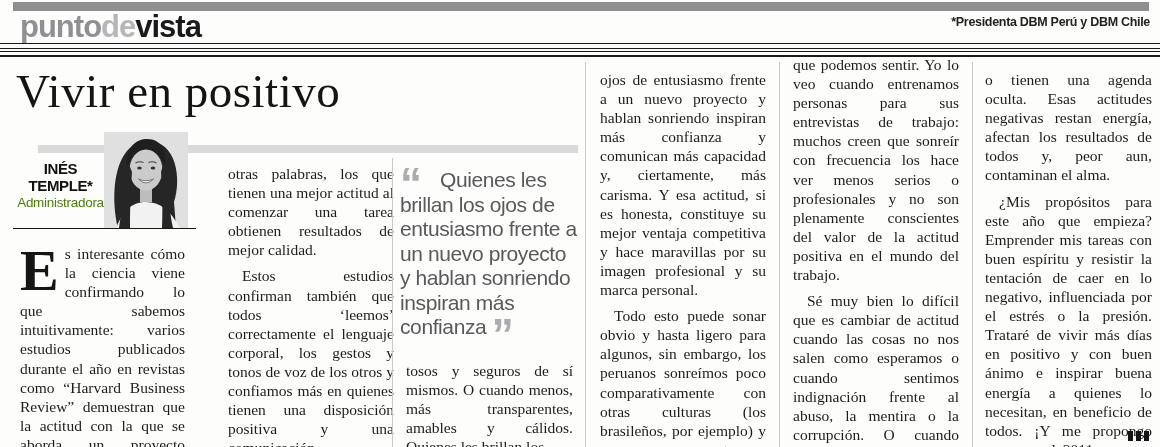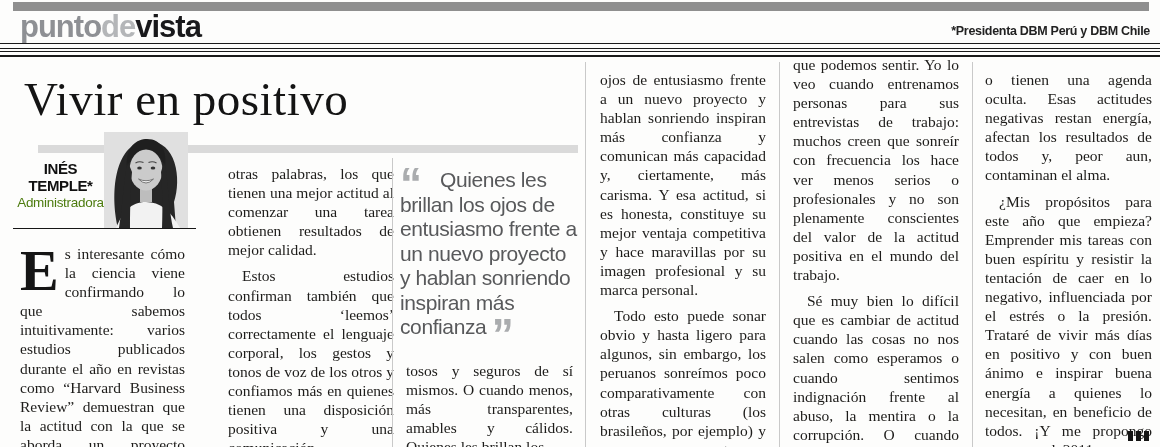--- a/index.html
+++ b/index.html
@@ -6,30 +6,30 @@
   .page{position:relative;width:1160px;height:447px;background:#fdfdfc;overflow:hidden;
         font-family:"Liberation Serif",serif;color:#1d1c1a;}
 
   
   .topbar{position:absolute;left:13px;top:2px;width:1136px;height:9px;background:#8f8f8f;}
   .logo{position:absolute;left:20px;top:10px;font-family:"Liberation Sans",sans-serif;
         font-weight:bold;font-size:31px;letter-spacing:-1px;line-height:34px;}
   .logo .lg1{color:#8e9094;}
   .logo .lg2{color:#b4b6b8;}
   .logo .lg3{color:#19191b;}
-  .credential{position:absolute;right:10px;top:24px;font-family:"Liberation Sans",sans-serif;
+  .credential{position:absolute;right:10px;top:15px;font-family:"Liberation Sans",sans-serif;
         font-weight:bold;font-size:12.5px;letter-spacing:-0.3px;color:#222;}
   .hrule{position:absolute;left:0;width:1160px;background:#1a1a1a;}
   .hr1{top:43px;height:1px;}
   .hr2{top:48px;height:1px;}
   .hr3{top:51px;height:1px;}
   .hr4{top:55px;height:2px;}
 
   
-  h1.title{position:absolute;left:12px;top:60px;margin:12px;font-weight:normal;
+  h1.title{position:absolute;left:12px;top:60px;margin:4px;font-weight:normal;
         font-size:47px;letter-spacing:0.5px;color:#141414;font-family:"Liberation Serif",serif;}
   .band{position:absolute;left:38px;top:145px;width:540px;height:8px;background:#dadada;}
   .author{position:absolute;left:13px;top:160px;width:95px;font-family:"Liberation Sans",sans-serif;text-align:center;}
   .author .name{font-weight:bold;font-size:15px;letter-spacing:-0.4px;color:#111;line-height:17px;}
   .author .role{font-size:13.5px;letter-spacing:-0.3px;color:#4d7c0f;line-height:17px;}
   .photo{position:absolute;left:104px;top:132px;width:84px;height:96px;}
   .photo svg{display:block;width:100%;height:100%;}
   .author-rule{position:absolute;left:13px;top:228px;width:183px;height:1px;background:#161616;}
 
   

